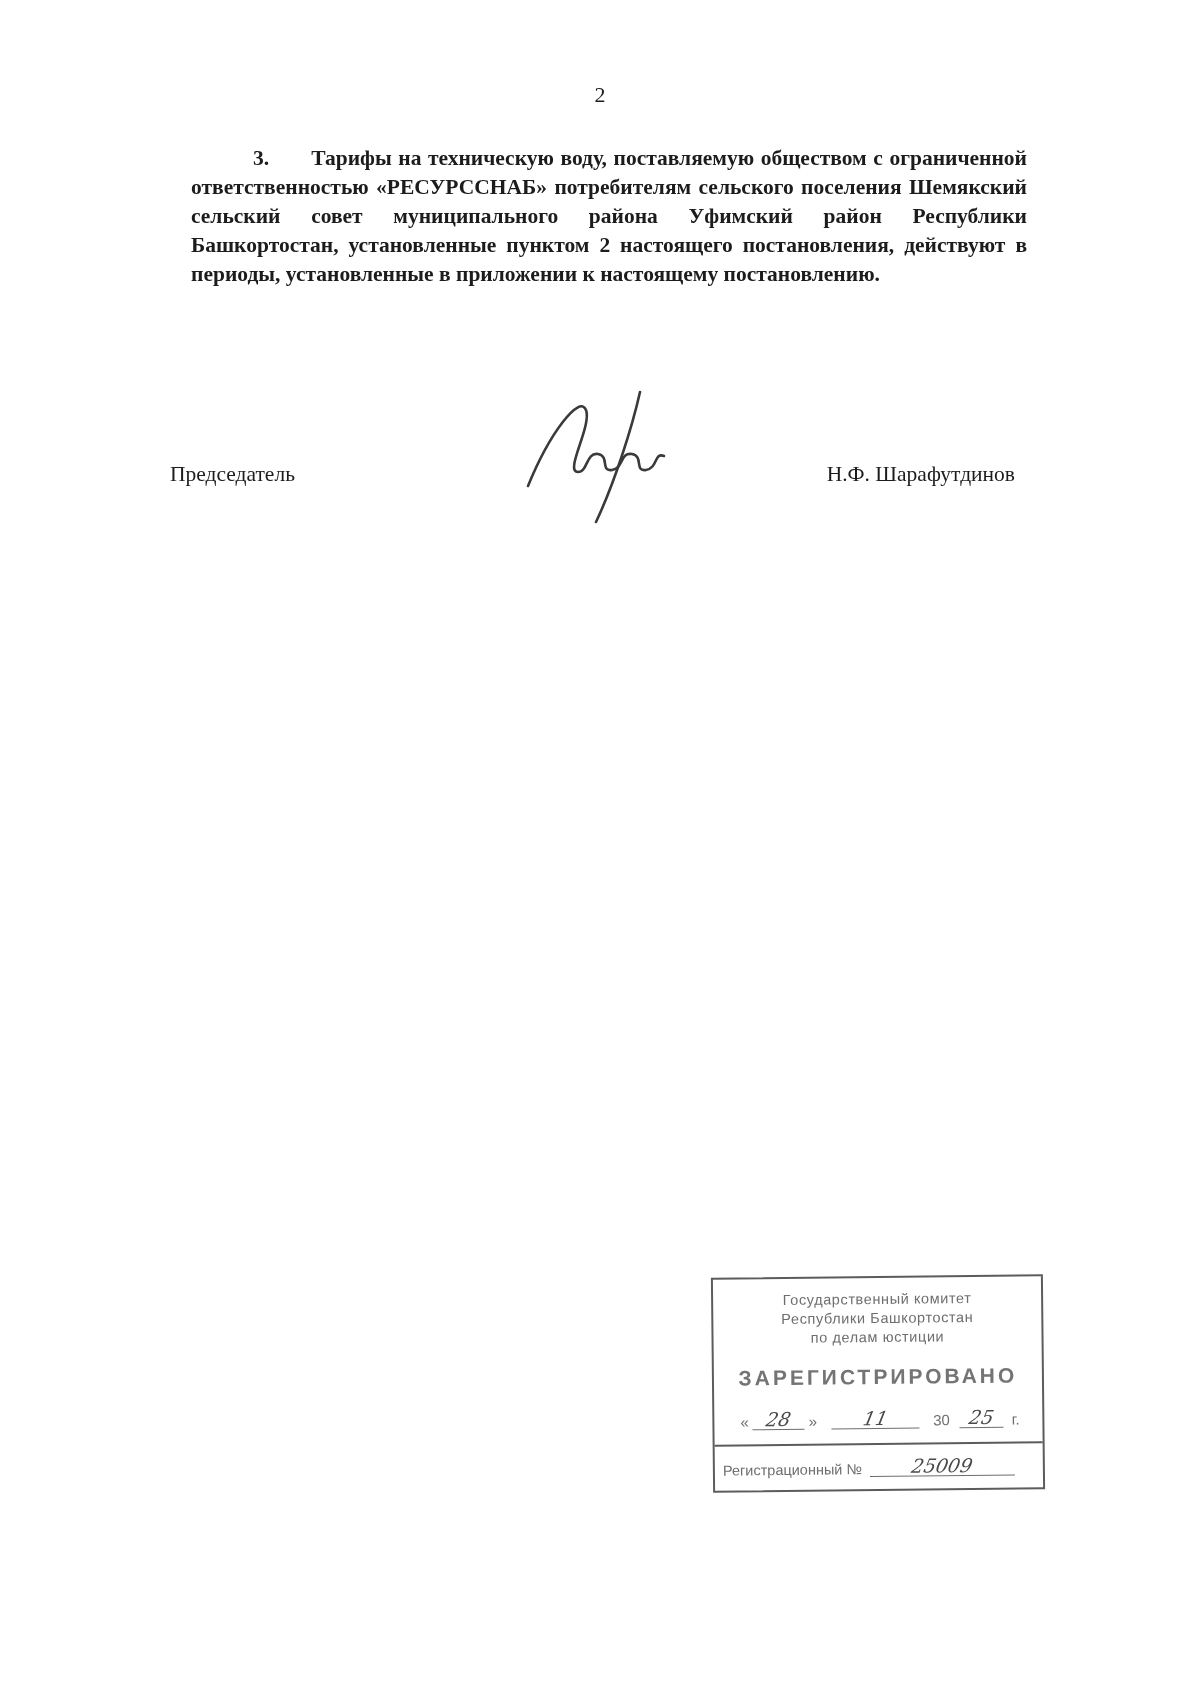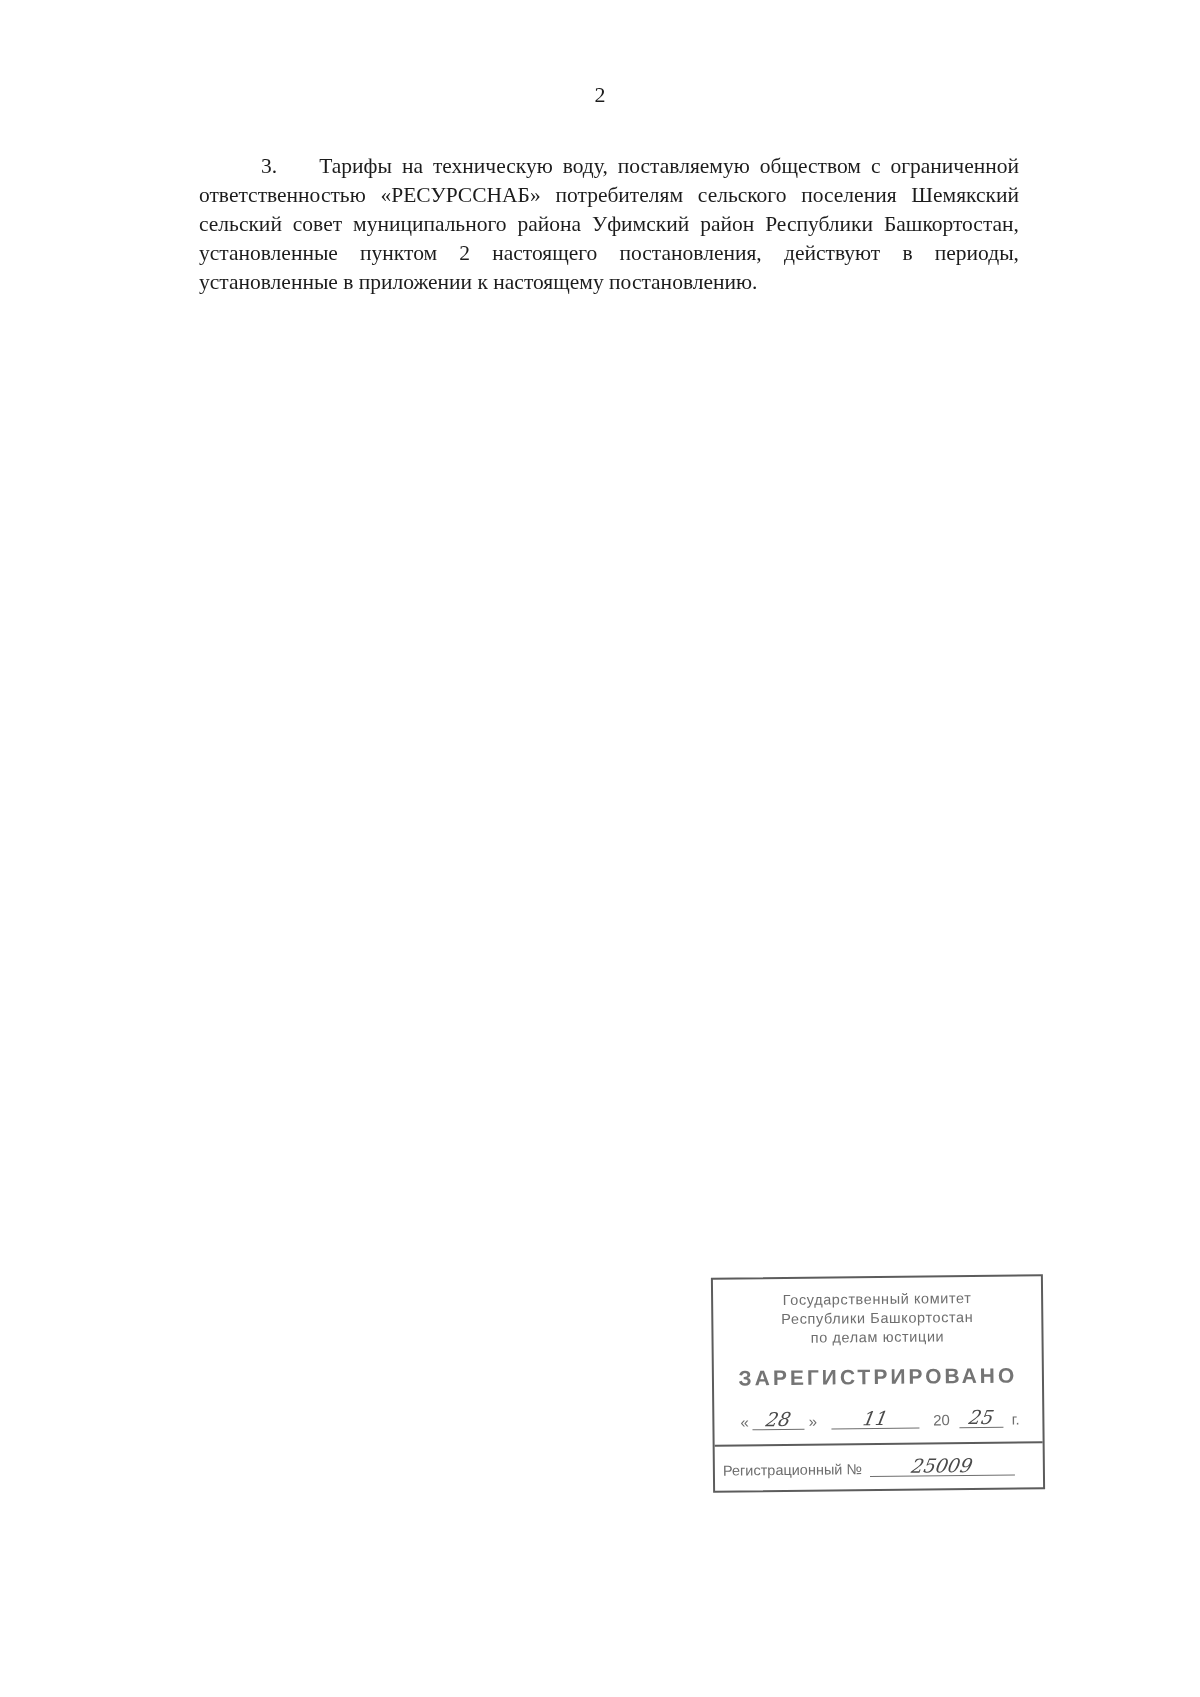--- a/index.html
+++ b/index.html
@@ -14,21 +14,21 @@
   }
   .page-number{
     position:absolute;top:82px;left:0;right:0;
     text-align:center;font-size:22px;
   }
   .body-block{
     position:absolute;left:183px;top:136px;width:852px;
     font-size:21.5px;line-height:29px;
     text-align:justify;
   }
-  .body-block p{margin:16px;text-indent:62px;}
+  .body-block p{margin:8px;text-indent:62px;font-weight:bold;}
   .par-num{display:inline-block;margin-right:42px;text-indent:0;}
   
   .sig-row{position:absolute;left:170px;top:440px;width:845px;height:150px;}
   .sig-title{position:absolute;left:0;top:22px;font-size:21.5px;}
   .sig-name{position:absolute;right:0;top:22px;font-size:21.5px;}
   .sig-ink{position:absolute;left:352px;top:-52px;width:150px;height:140px;}
   
   .stamp{
     position:absolute;left:712px;top:1276px;width:328px;
     border:2px solid #5c5c5c;
@@ -84,34 +84,44 @@
 <div class="sheet">
 
   <div class="page-number">2</div>
 
   <div class="body-block">
     <p>
       <span class="par-num">3.</span><span>Тарифы на техническую воду, поставляемую обществом с ограниченной ответственностью «РЕСУРССНАБ» потребителям сельского поселения Шемякский сельский совет муниципального района Уфимский район Республики Башкортостан, установленные пунктом 2 настоящего постановления, действуют в периоды, установленные в приложении к настоящему постановлению.</span>
     </p>
   </div>
 
+  <div class="sig-row">
+    <span class="sig-title">Председатель</span>
+    <svg class="sig-ink" viewBox="0 0 150 140" xmlns="http://www.w3.org/2000/svg">
+      <g fill="none" stroke="#3a3a3a" stroke-width="2.6" stroke-linecap="round">
+        <path d="M6 98 C 28 44, 58 6, 64 22 C 70 38, 42 84, 56 84 C 66 84, 64 64, 76 66 C 88 68, 78 84, 90 82 C 102 80, 98 64, 110 66 C 122 68, 112 84, 124 82 C 136 80, 132 64, 142 68"></path>
+        <path d="M118 4 C 110 40, 92 96, 74 134"></path>
+      </g>
+    </svg>
+    <span class="sig-name">Н.Ф. Шарафутдинов</span>
+  </div>
 
   <div class="stamp">
     <div class="stamp-org">
       <div>Государственный комитет</div>
       <div>Республики Башкортостан</div>
       <div>по делам юстиции</div>
     </div>
     <div class="stamp-registered">ЗАРЕГИСТРИРОВАНО</div>
     <div class="stamp-date">
       <span>«</span>
       <span class="u u-day"><span class="hand">28</span></span>
       <span>»</span>
       <span class="u u-month"><span class="hand">11</span></span>
-      <span>20</span>
+      <span>30</span>
       <span class="u u-year"><span class="hand">25</span></span>
       <span>г.</span>
     </div>
     <div class="stamp-reg">
       <span>Регистрационный №</span>
       <span class="u u-reg"><span class="hand">25009</span></span>
     </div>
   </div>
 
 </div>

